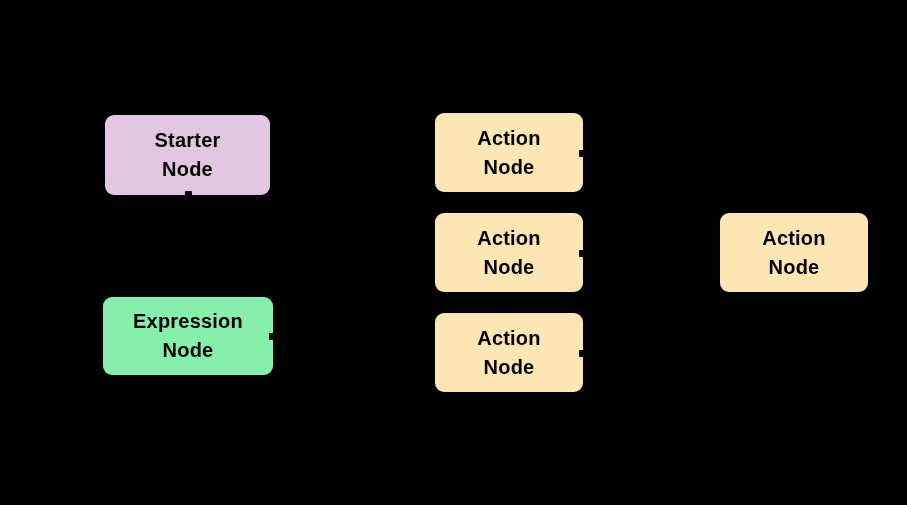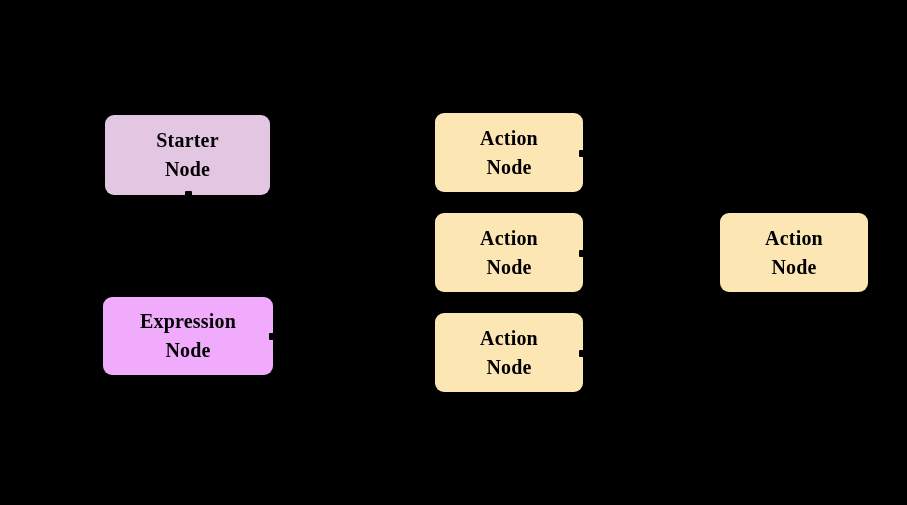--- a/index.html
+++ b/index.html
@@ -6,21 +6,21 @@
     margin: 0;
     padding: 0;
     background: #000000;
   }
   #canvas {
     position: relative;
     width: 907px;
     height: 505px;
     background: #000000;
     overflow: hidden;
-    font-family: Liberation Serif, serif;
+    font-family: Liberation Sans, sans-serif;
   }
   .edge-layer {
     position: absolute;
     left: 0;
     top: 0;
     width: 907px;
     height: 505px;
     pointer-events: none;
   }
   .node {
@@ -64,21 +64,21 @@
         <path d="M 583 252.5 C 651.5 252.5, 651.5 252.5, 720 252.5" fill="none" stroke="#000000" stroke-width="2"></path>
         <path d="M 583 352.5 C 651.5 352.5, 651.5 252.5, 720 252.5" fill="none" stroke="#000000" stroke-width="2"></path>
       </g>
   </svg>
   <div id="nodes-layer">
       <div class="node" style="left: 105px; top: 115px; width: 165px; height: 80px; background: rgb(227, 199, 226);">
         <span class="line">Starter</span>
         <span class="line">Node</span>
       </div>
       <div class="stub" style="left: 184.5px; top: 191px;"></div>
-      <div class="node" style="left: 103px; top: 297px; width: 170px; height: 78px; background: #f0abfc;">
+      <div class="node" style="left: 103px; top: 297px; width: 170px; height: 78px; background: #86efac;">
         <span class="line">Expression</span>
         <span class="line">Node</span>
       </div>
       <div class="stub" style="left: 269px; top: 333px;"></div>
       <div class="node" style="left: 435px; top: 113px; width: 148px; height: 79px; background: rgb(252, 230, 180);">
         <span class="line">Action</span>
         <span class="line">Node</span>
       </div>
       <div class="stub" style="left: 579px; top: 149.5px;"></div>
       <div class="node" style="left: 435px; top: 213px; width: 148px; height: 79px; background: rgb(252, 230, 180);">

